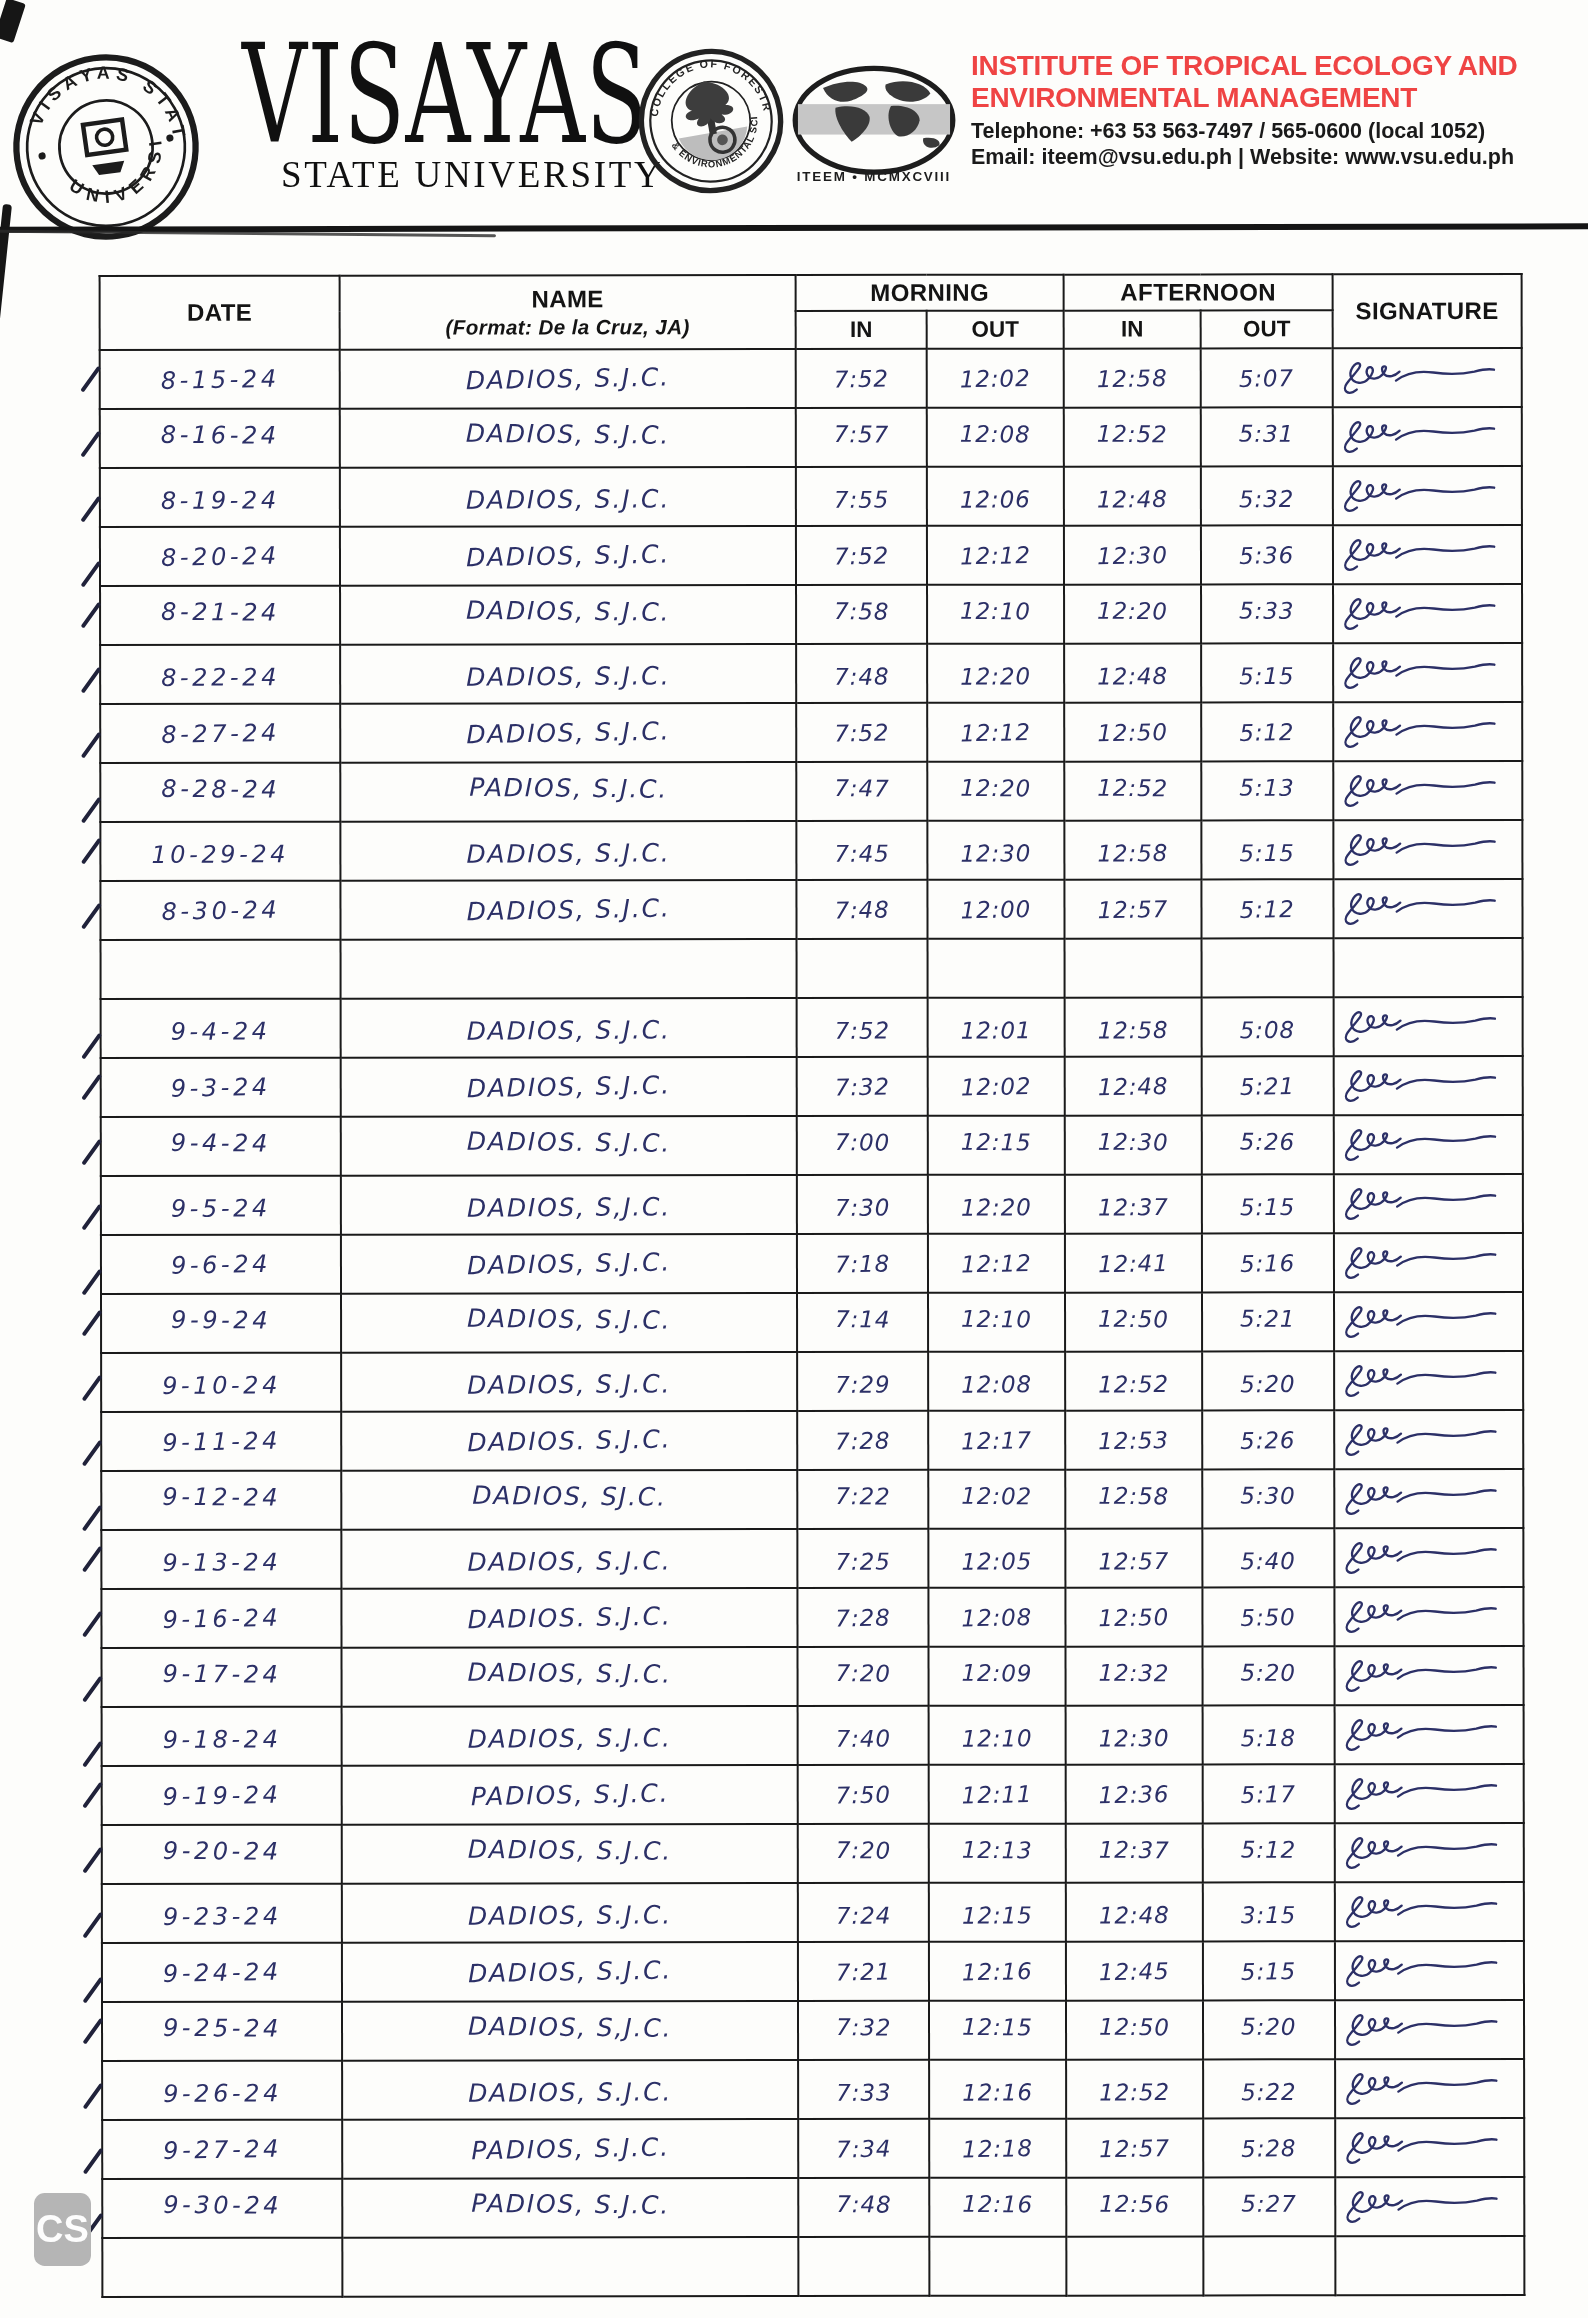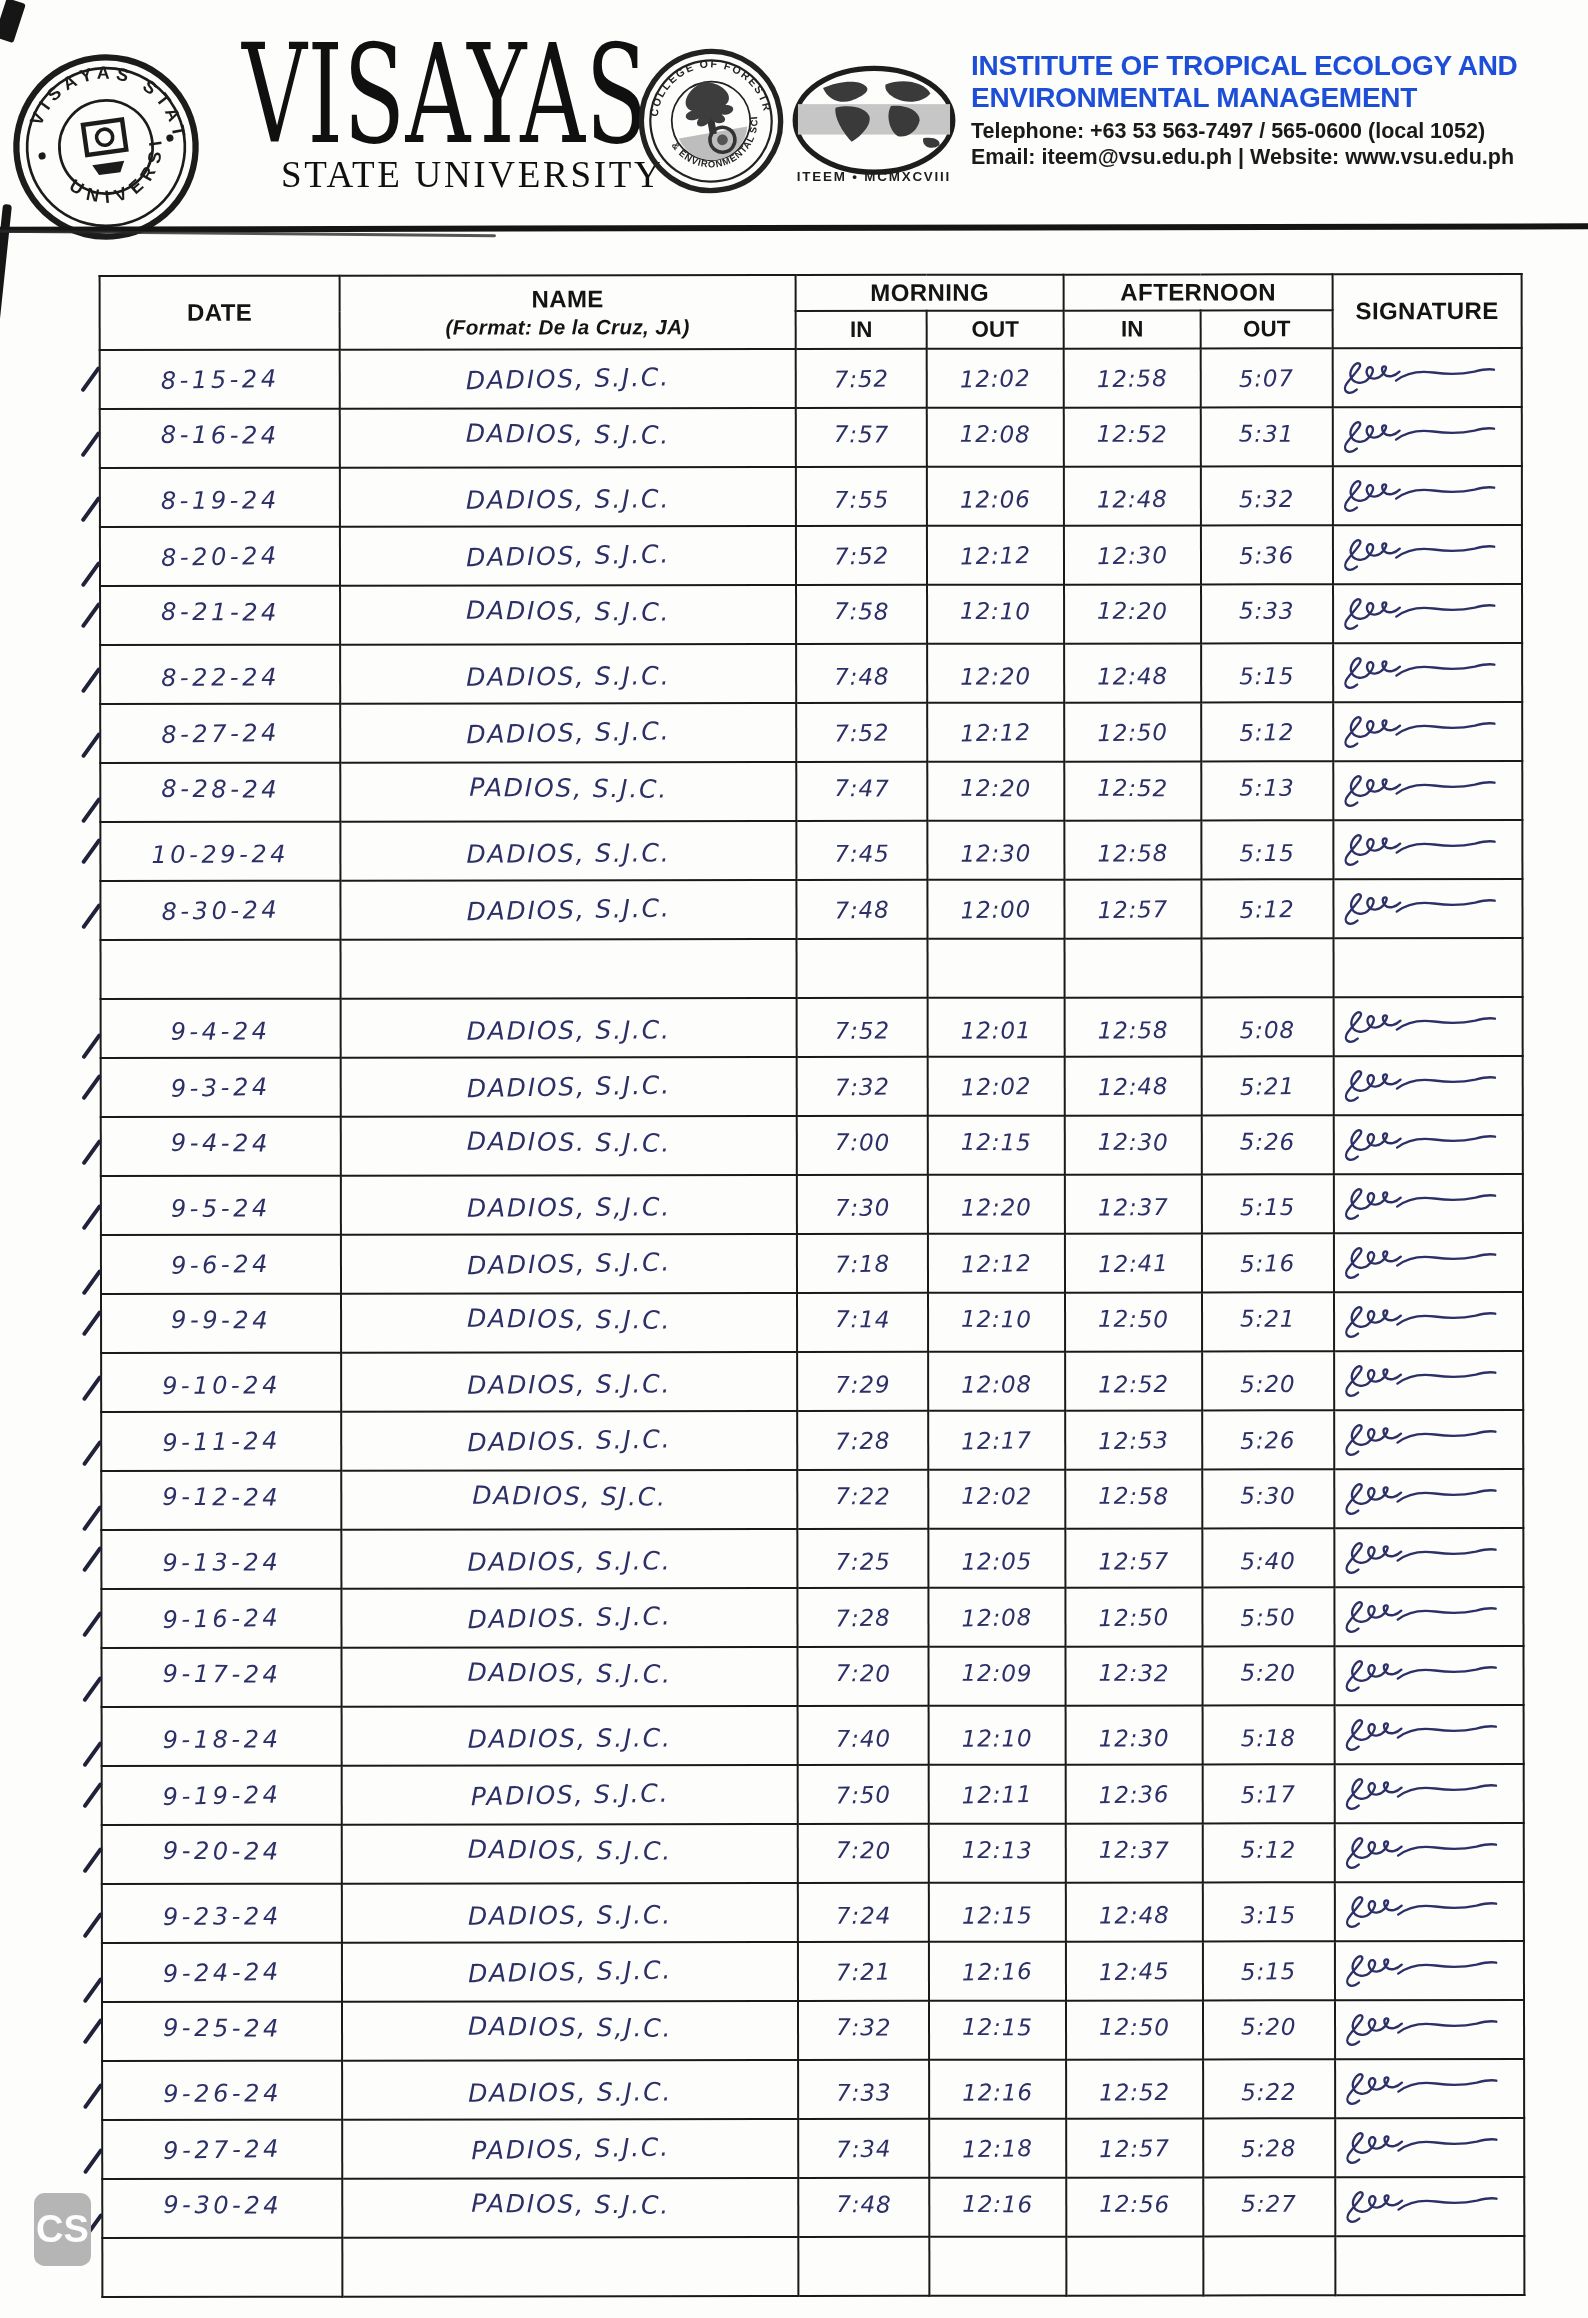--- a/index.html
+++ b/index.html
@@ -27,21 +27,21 @@
     display:block;font-family:"DejaVu Serif",serif;font-size:136px;line-height:134px;
     letter-spacing:0.9px;color:#101010;transform:scaleX(0.66);transform-origin:left top;white-space:nowrap;
   }
   .wm-state{
     display:block;margin-top:-9px;margin-left:39px;font-size:37px;letter-spacing:2.7px;
     color:#101010;font-weight:400;white-space:nowrap;font-family:Liberation Serif, serif;
   }
   .seal-forestry{position:absolute;left:637px;top:47px;width:148px;height:148px;transform:rotate(-10deg);}
   .seal-globe{position:absolute;left:789px;top:61px;width:170px;height:131px;}
   .inst-block{position:absolute;left:971px;top:50px;width:608px;}
-  .inst-name{font-weight:bold;font-size:28px;line-height:32px;letter-spacing:-0.3px;color:#1d4ed8;}
+  .inst-name{font-weight:bold;font-size:28px;line-height:32px;letter-spacing:-0.3px;color:#ef4444;}
   .inst-contact{font-weight:bold;font-size:21.5px;line-height:26px;color:#1a1a1a;margin-top:3.6px;}
   .inst-contact div{white-space:nowrap;}
   
   table.att{
     position:absolute;left:100px;top:274px;width:1422px;
     border-collapse:collapse;table-layout:fixed;
     transform:rotate(-0.08deg);
   }
   table.att th,table.att td{border:2.3px solid #1a1a1a;padding:0;position:relative;}
   table.att{border:2.7px solid #151515;}

